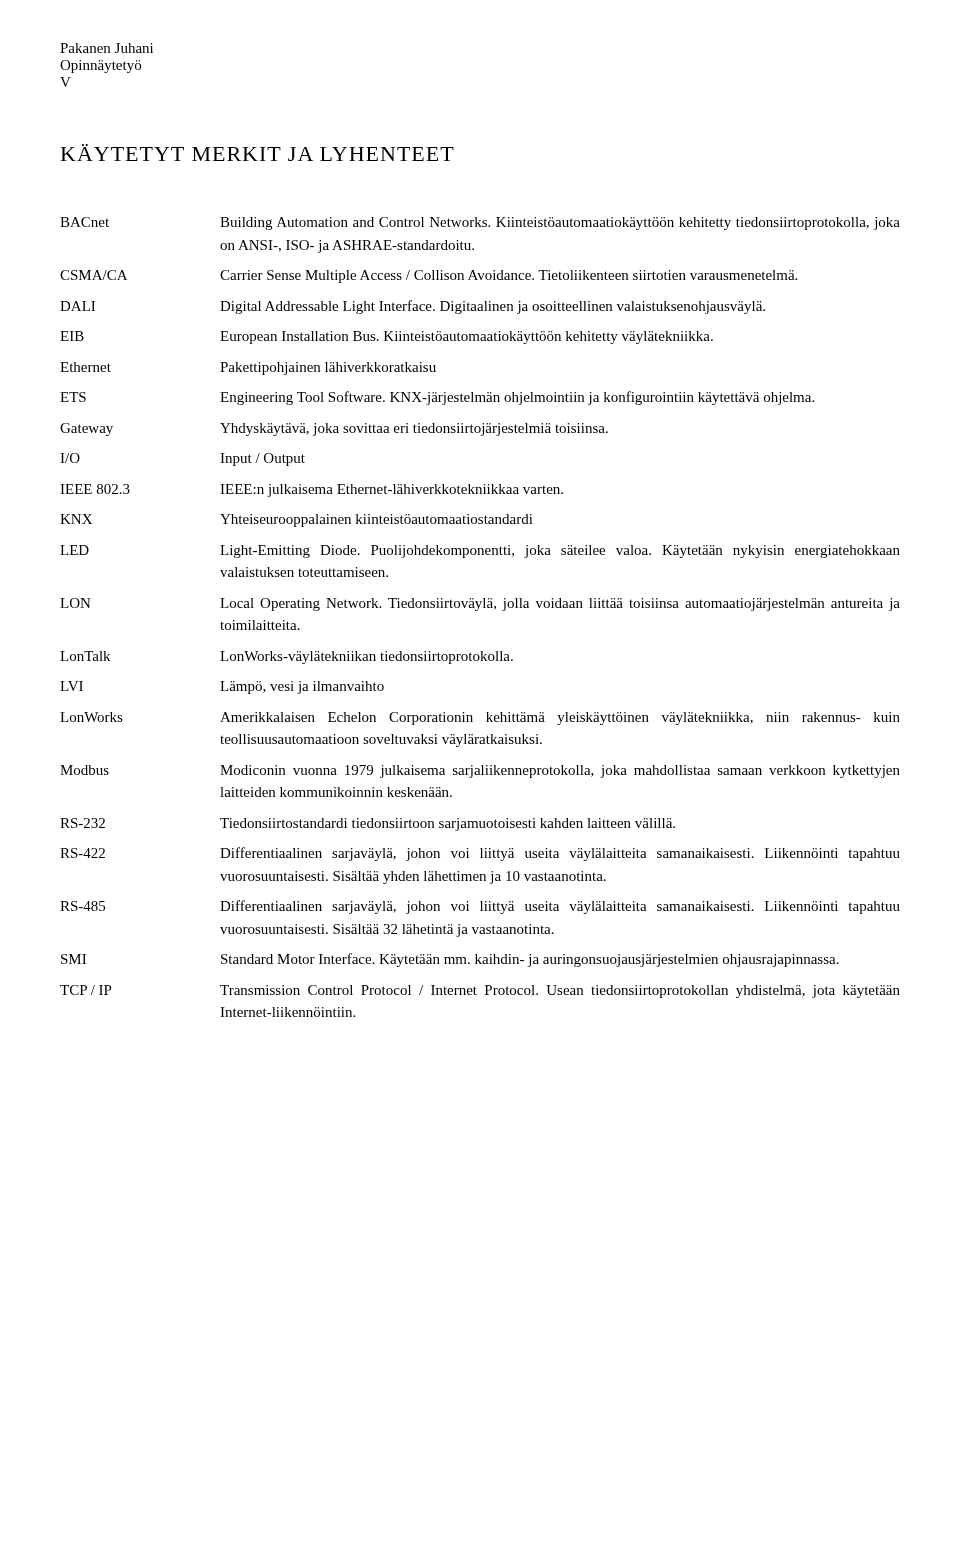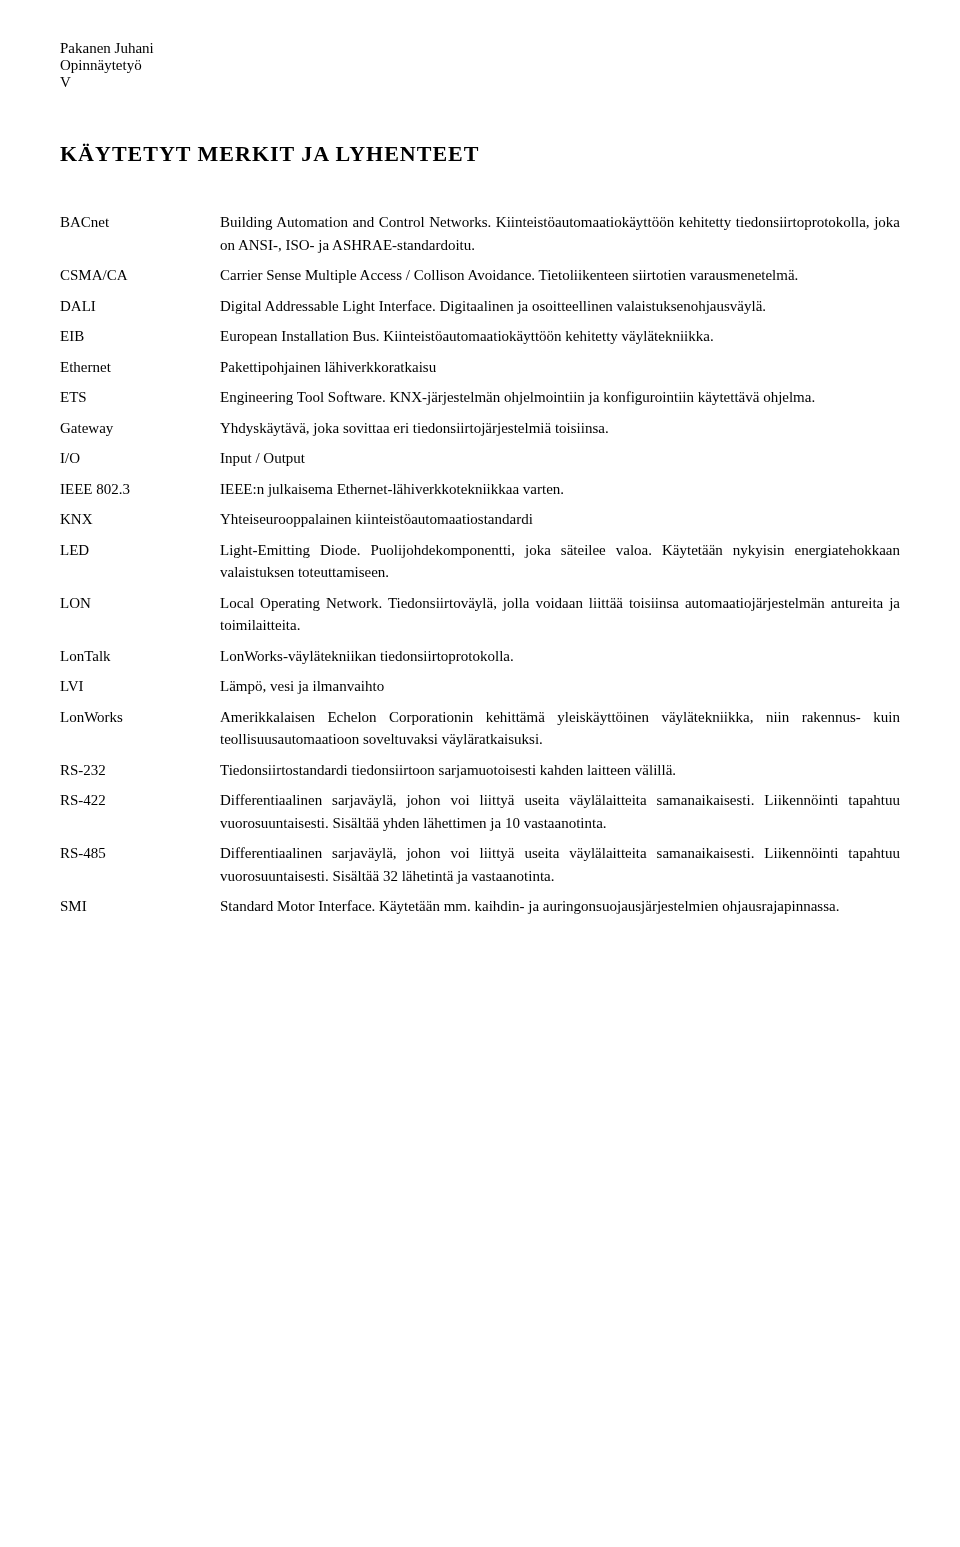--- a/index.html
+++ b/index.html
@@ -35,21 +35,21 @@
       font-weight: normal;
       text-align: left;
     }
 
     .header-right {
       font-weight: normal;
     }
 
     .page-title {
       font-size: 22px;
-      font-weight: bold;
+      font-weight: normal;
       margin-bottom: 40px;
       letter-spacing: 1px;
     }
 
     .glossary-table {
       width: 100%;
       border-collapse: collapse;
     }
 
     .glossary-table tr {
@@ -141,29 +141,37 @@
       </tr>
       <tr>
         <td class="term-col">LVI</td>
         <td class="def-col">Lämpö, vesi ja ilmanvaihto</td>
       </tr>
       <tr>
         <td class="term-col">LonWorks</td>
         <td class="def-col">Amerikkalaisen Echelon Corporationin kehittämä yleiskäyttöinen väylätekniikka, niin rakennus- kuin teollisuusautomaatioon soveltuvaksi väyläratkaisuksi.</td>
       </tr>
       <tr>
+        <td class="term-col">Modbus</td>
+        <td class="def-col">Modiconin vuonna 1979 julkaisema sarjaliikenneprotokolla, joka mahdollistaa samaan verkkoon kytkettyjen laitteiden kommunikoinnin keskenään.</td>
+      </tr>
+      <tr>
         <td class="term-col">RS-232</td>
         <td class="def-col">Tiedonsiirtostandardi tiedonsiirtoon sarjamuotoisesti kahden laitteen välillä.</td>
       </tr>
       <tr>
         <td class="term-col">RS-422</td>
         <td class="def-col">Differentiaalinen sarjaväylä, johon voi liittyä useita väylälaitteita samanaikaisesti. Liikennöinti tapahtuu vuorosuuntaisesti. Sisältää yhden lähettimen ja 10 vastaanotinta.</td>
       </tr>
       <tr>
         <td class="term-col">RS-485</td>
         <td class="def-col">Differentiaalinen sarjaväylä, johon voi liittyä useita väylälaitteita samanaikaisesti. Liikennöinti tapahtuu vuorosuuntaisesti. Sisältää 32 lähetintä ja vastaanotinta.</td>
       </tr>
       <tr>
         <td class="term-col">SMI</td>
         <td class="def-col">Standard Motor Interface. Käytetään mm. kaihdin- ja auringonsuojausjärjestelmien ohjausrajapinnassa.</td>
       </tr>
+      <tr>
+        <td class="term-col">TCP / IP</td>
+        <td class="def-col">Transmission Control Protocol / Internet Protocol. Usean tiedonsiirtoprotokollan yhdistelmä, jota käytetään Internet-liikennöintiin.</td>
+      </tr>
     </tbody>
 </table>
 
 </body></html>

